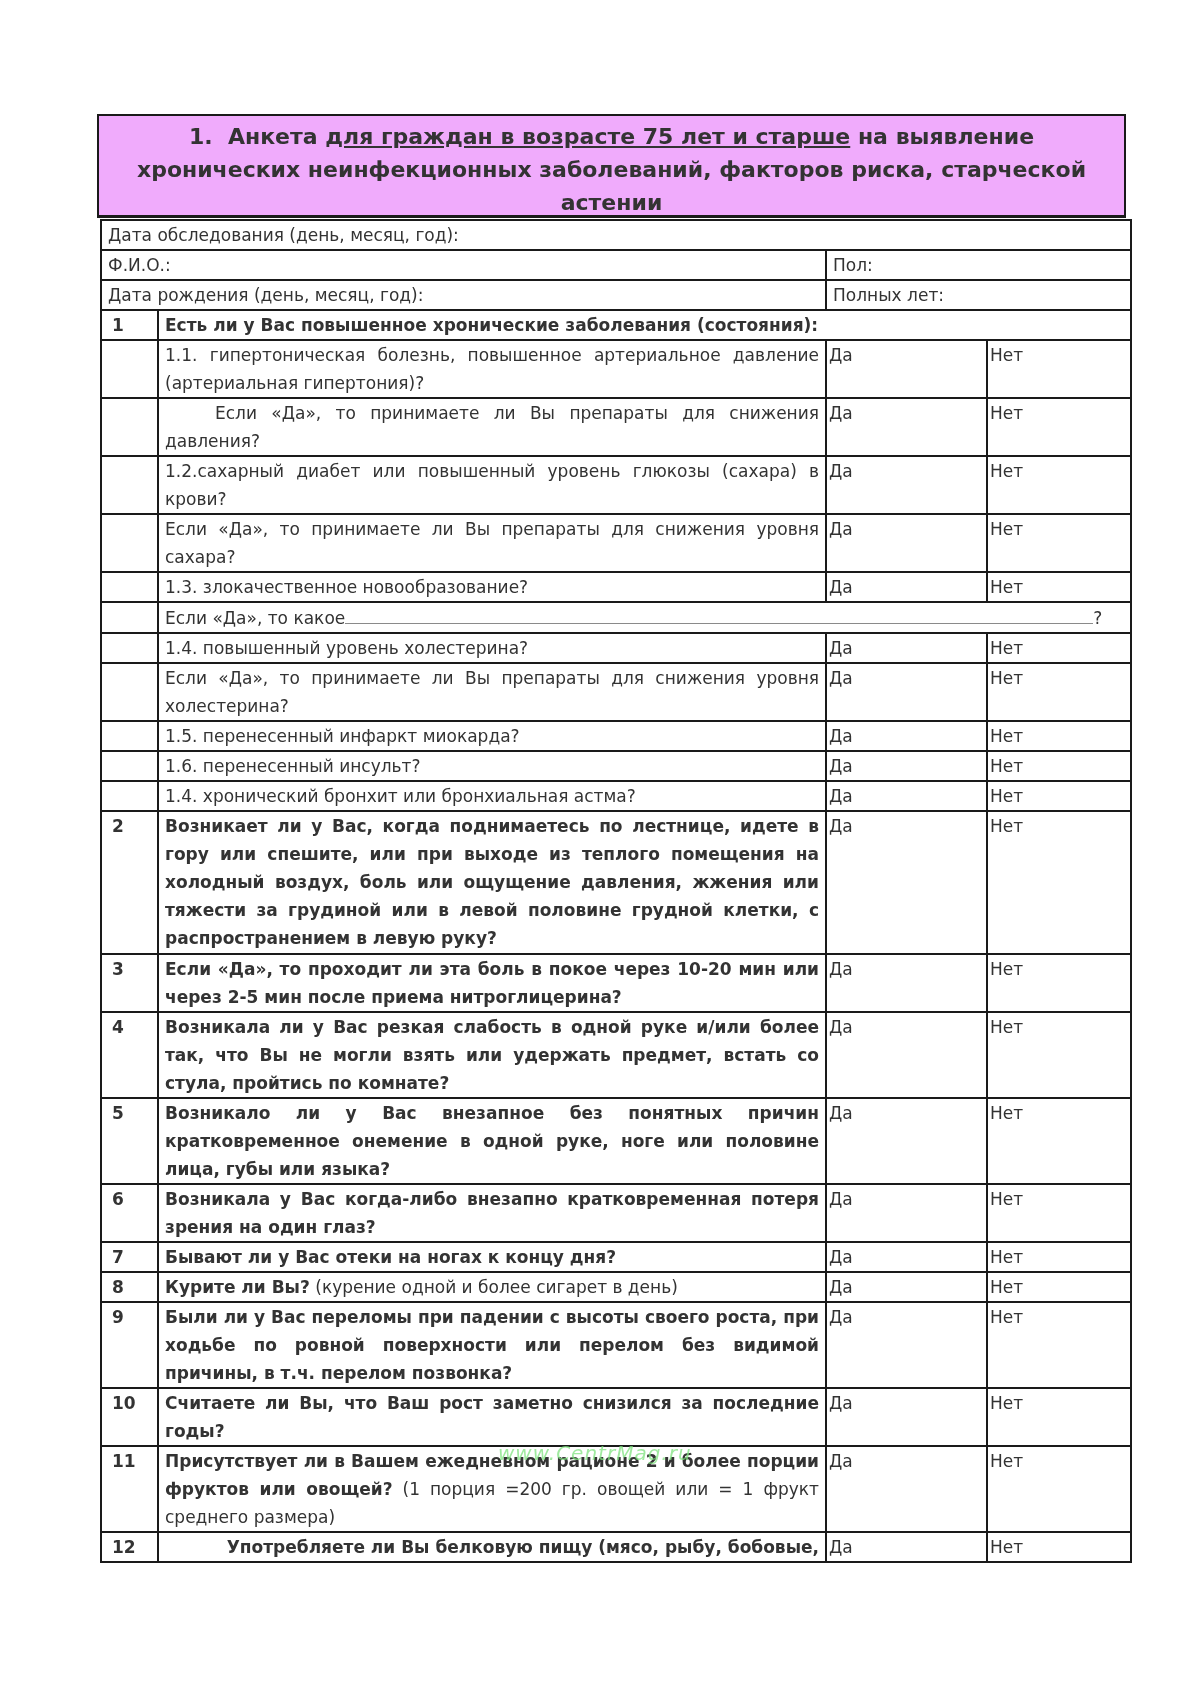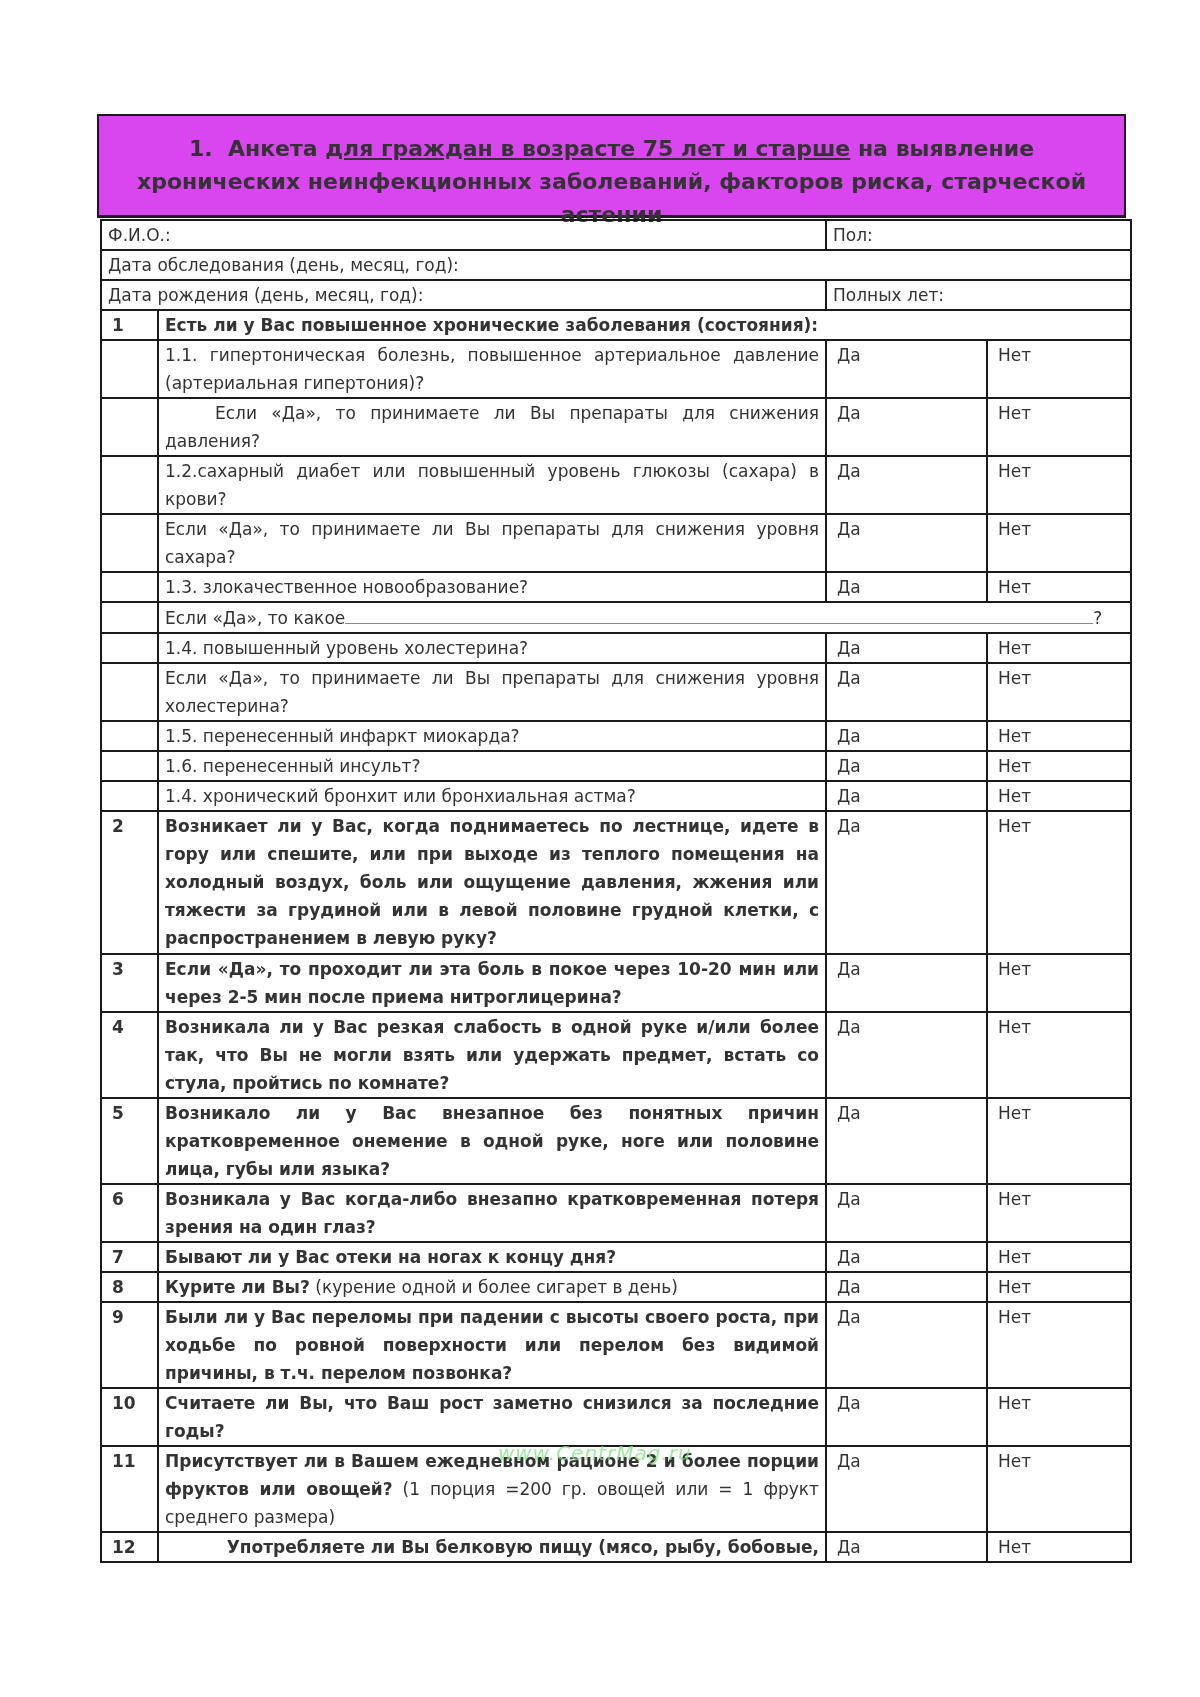--- a/index.html
+++ b/index.html
@@ -3,40 +3,40 @@
 <meta charset="utf-8">
 <style>
   html, body { margin: 0; padding: 0; background: #ffffff; }
   body { width: 1200px; height: 1697px; position: relative; overflow: hidden;
          font-family: "DejaVu Sans", sans-serif; color: #2b2b2b; }
   .page { position: absolute; left: 0; top: 0; width: 1200px; height: 1697px; }
 
   .title-box {
     position: absolute; left: 97px; top: 114px; width: 1029px; height: 104px;
     box-sizing: border-box; border: 2px solid #1a1a1a; border-bottom-width: 3px;
-    background: #d946ef; text-align: center;
+    background: #f0abfc; text-align: center;
     font-family: "DejaVu Sans", sans-serif; font-weight: bold;
     font-size: 22px; line-height: 33px; color: #333333;
-    padding-top: 16px;
+    padding-top: 4px;
   }
   .title-box .u { text-decoration: underline; }
 
   table.form {
     position: absolute; left: 100px; top: 219px; width: 1030px;
     border-collapse: collapse; table-layout: fixed;
     font-family: "DejaVu Sans", sans-serif; font-size: 17px; color: #333333;
   }
   table.form td {
     border: 2px solid #1a1a1a; padding: 0 6px; vertical-align: top;
     line-height: 28px; box-sizing: border-box;
   }
   table.form td.num { font-weight: bold; padding-left: 10px; }
   table.form td.q { text-align: justify; }
   table.form td.q.b { font-weight: bold; }
-  table.form td.ans { padding-left: 10px; }
+  table.form td.ans { padding-left: 2px; }
   .indent { padding-left: 50px; display: inline-block; }
   .normal { font-weight: normal; }
   .blank { display: inline-block; border-bottom: 1px solid #8a8a8a; height: 20px; vertical-align: baseline; }
   .watermark {
     position: absolute; left: 498px; top: 1441px;
     font-family: "DejaVu Sans", sans-serif; font-size: 20px; color: #7fe37f; opacity: 0.75;
     letter-spacing: 1px; font-style: italic; pointer-events: none;
   }
 </style>
 </head>
@@ -58,25 +58,25 @@
   <table class="form">
     <colgroup>
       <col style="width:57px">
       <col style="width:668px">
       <col style="width:161px">
       <col style="width:144px">
     </colgroup>
     <tbody>
 
       <tr style="height:29px">
+        <td colspan="4">Дата обследования (день, месяц, год):</td>
+      </tr>
+      <tr style="height:29px">
         <td colspan="2">Ф.И.О.:</td>
         <td colspan="2">Пол:</td>
-      </tr>
-      <tr style="height:29px">
-        <td colspan="4">Дата обследования (день, месяц, год):</td>
       </tr>
       <tr style="height:29px">
         <td colspan="2">Дата рождения (день, месяц, год):</td>
         <td colspan="2">Полных лет:</td>
       </tr>
 
       <tr style="height:29px">
         <td class="num">1</td>
         <td colspan="3" class="q b">Есть ли у Вас  повышенное хронические заболевания (состояния):</td>
       </tr>

